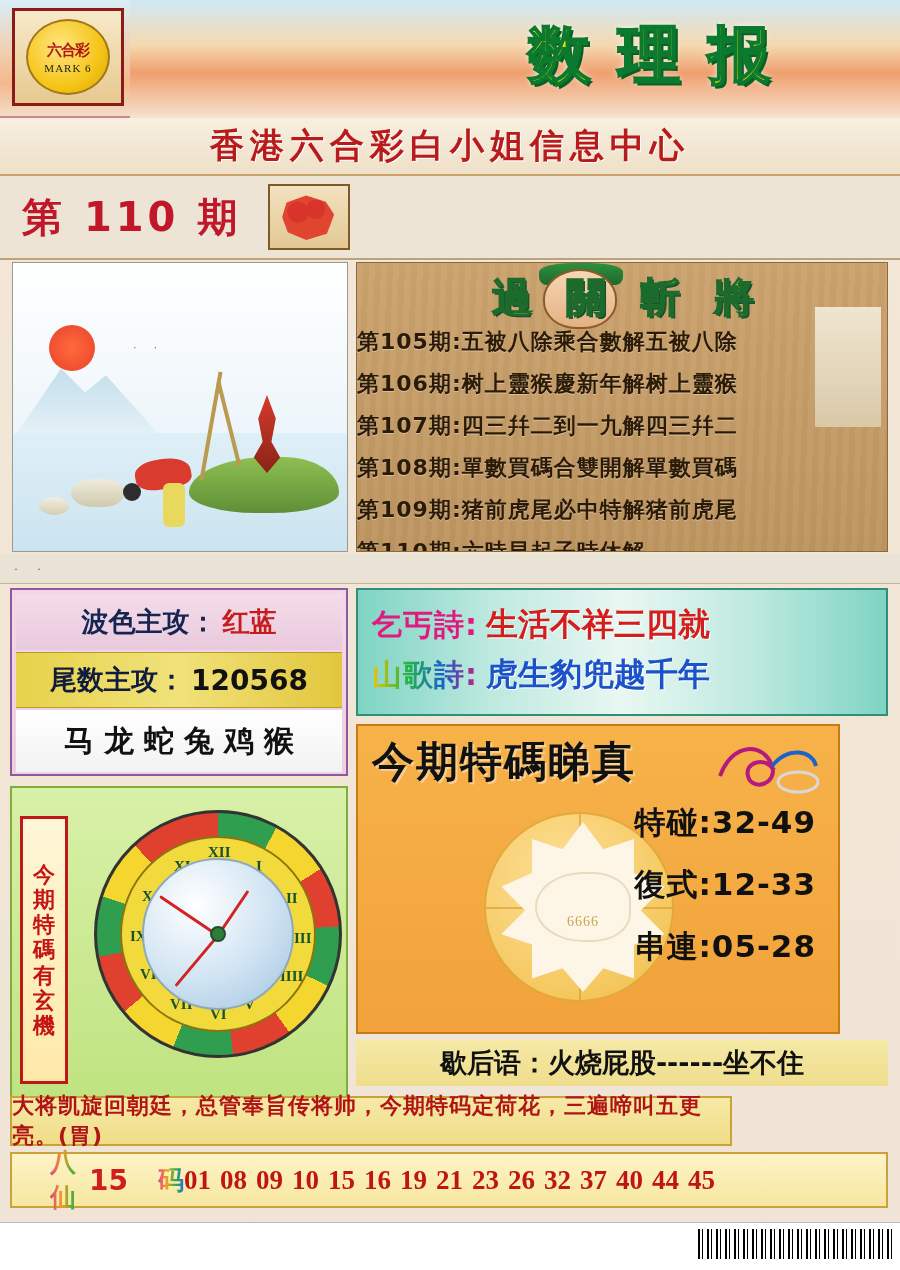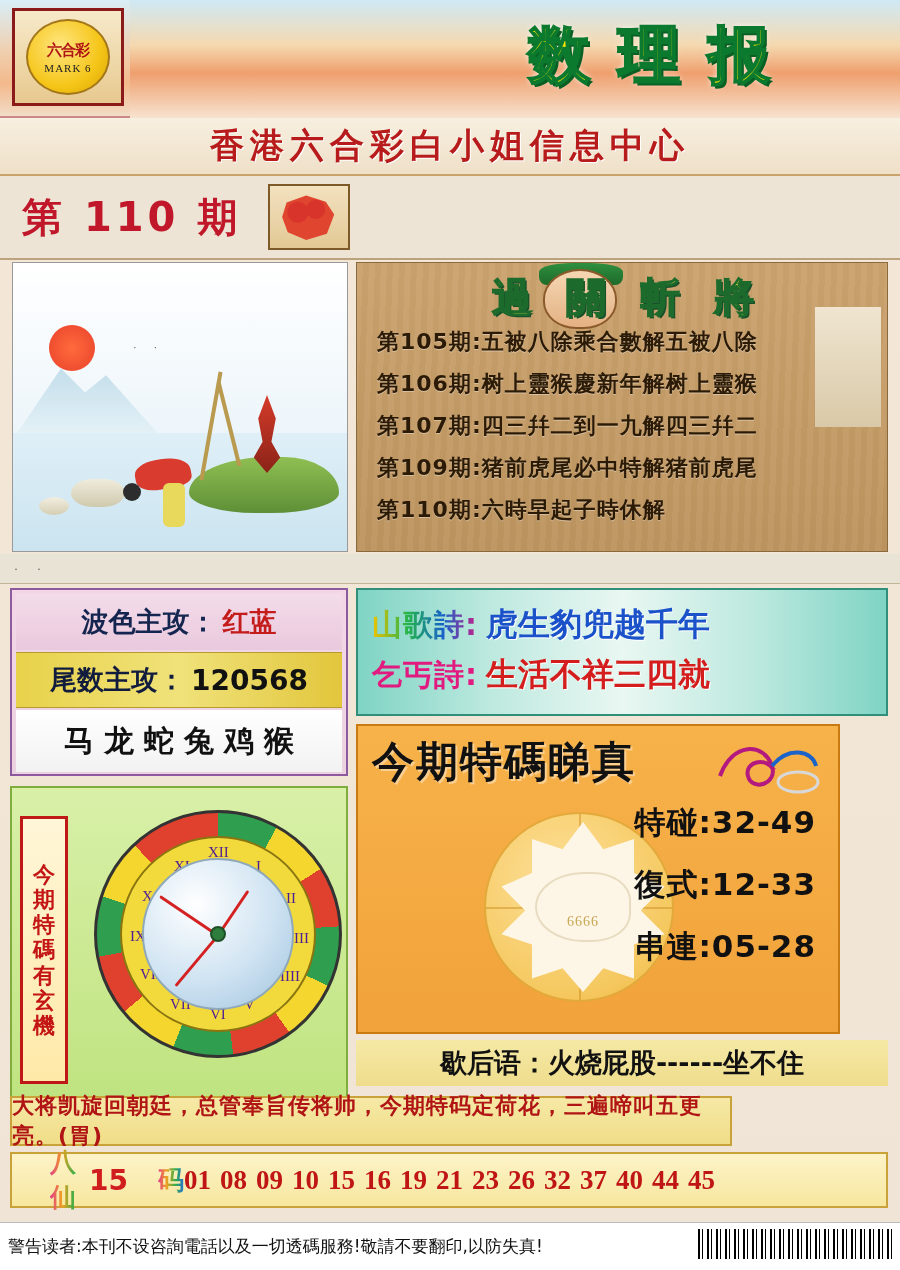--- a/index.html
+++ b/index.html
@@ -169,21 +169,21 @@
     border-radius:50% 50% 45% 45%;
     background:linear-gradient(180deg,#f6d7b3,#e3b183);
     border:2px solid #8b5a2b;
   }
   .gzj-hat {
     position:absolute; left:182px; top:0px; width:84px;height:22px;
     background:linear-gradient(180deg,#2f8f3f,#1d6a2a);
     border-radius:40% 40% 8px 8px;
   }
   .gzj-lines {
-    position:absolute; left:20px; top:64px; width:500px;
+    position:absolute; left:0; top:64px; width:500px;
   }
   .gzj-line {
     font-family:"DejaVu Sans",sans-serif;
     font-size:22px; font-weight:bold; color:#2b1a06;
     letter-spacing:1px; margin-bottom:12px;
     text-shadow:0 1px 0 rgba(255,255,255,.35);
   }
 
   
   .strip {
@@ -278,21 +278,21 @@
     width:152px;height:152px;border-radius:50%;
     background: radial-gradient(circle at 35% 30%, #ffffff, #cfe3f2 55%, #9fc2dd 100%);
     border:2px solid #8fa9bb;
   }
   .hand {
     position:absolute; left:50%; top:50%; background:#d42222; transform-origin: 0 50%;
     height:3px; border-radius:2px;
   }
   .hub { position:absolute; left:50%; top:50%; transform:translate(-50%,-50%);
     width:16px;height:16px;border-radius:50%;background:#2f7d3c;border:2px solid #1d5026;}
-  .rn { position:absolute; font-family:"Liberation Serif",serif; font-size:15px; font-weight:normal; color:#4c1d95; }
+  .rn { position:absolute; font-family:"Liberation Serif",serif; font-size:15px; font-weight:bold; color:#14532d; }
 
   
   .temabox {
     position:absolute; left:356px; top:724px; width:484px; height:310px;
     background:linear-gradient(180deg,#f7b24a,#f2a23a);
     border:2px solid #c97b12;
     overflow:hidden;
   }
   .tema-title {
     position:absolute; left:14px; top:8px;
@@ -459,20 +459,21 @@
     <div class="gzj-title">
       <span>過</span>
       <span>關</span>
       <span>斬</span>
       <span>將</span>
     </div>
     <div class="gzj-lines">
       <div class="gzj-line">第105期:五被八除乘合數解五被八除</div>
       <div class="gzj-line">第106期:树上靈猴慶新年解树上靈猴</div>
       <div class="gzj-line">第107期:四三幷二到一九解四三幷二</div>
+      <div class="gzj-line">第108期:單數買碼合雙開解單數買碼</div>
       <div class="gzj-line">第109期:猪前虎尾必中特解猪前虎尾</div>
       <div class="gzj-line">第110期:六時早起子時休解</div>
     </div>
   </div>
 
   <div class="strip">
     <div class="dots">· ·</div>
   </div>
 
   <div class="leftbox">
@@ -489,26 +490,26 @@
       <span>龙</span>
       <span>蛇</span>
       <span>兔</span>
       <span>鸡</span>
       <span>猴</span>
     </div>
   </div>
 
   <div class="poembox">
     <div class="poem-row">
+      <span class="poem-key">乞丐詩:</span>
+      <span class="poem-val red">生活不祥三四就</span>
+    </div>
+    <div class="poem-row">
       <span class="poem-key rainbow">山歌詩:</span>
       <span class="poem-val">虎生豹兜越千年</span>
-    </div>
-    <div class="poem-row">
-      <span class="poem-key">乞丐詩:</span>
-      <span class="poem-val red">生活不祥三四就</span>
     </div>
   </div>
 
   <div class="clockwrap">
     <div class="vert-banner">
       <span>今</span>
       <span>期</span>
       <span>特</span>
       <span>碼</span>
       <span>有</span>
@@ -584,17 +585,16 @@
       <span class="num">26</span>
       <span class="num">32</span>
       <span class="num">37</span>
       <span class="num">40</span>
       <span class="num">44</span>
       <span class="num">45</span>
     </div>
   </div>
 
   <div class="footer">
-    <div class="footer-text">警告读者:本刊不设咨詢電話以及一切透碼服務!敬請不要翻印,以防失真!</div>
     <div class="barcode"></div>
   </div>
 
 </div>
 
 </body></html>

